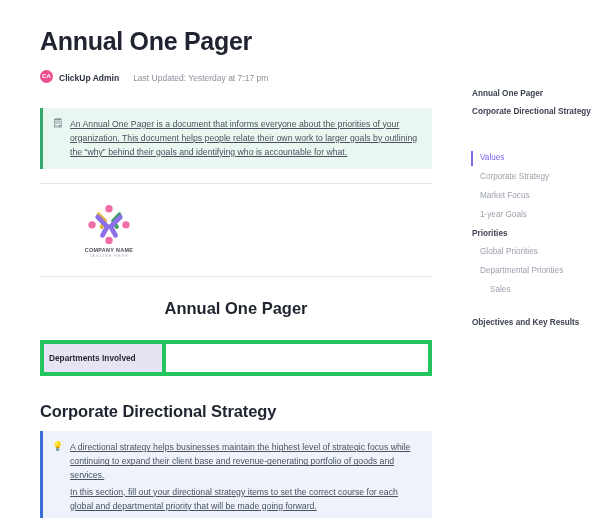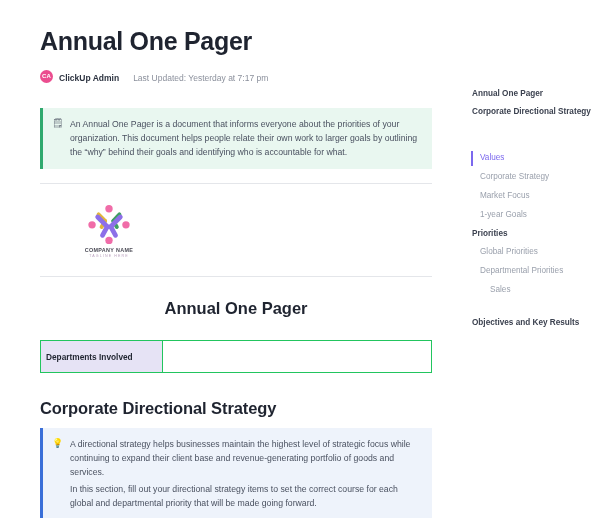--- a/index.html
+++ b/index.html
@@ -85,21 +85,21 @@
     background: #eef3fb;
     border-left: 3px solid #3a6fd8;
   }
   .callout-icon {
     font-size: 9px;
     line-height: 1.5;
     flex: 0 0 auto;
     width: 11px;
   }
   .callout-body { flex: 1 1 auto; }
-  .callout-body p { margin: 0; }
+  .callout-body p { margin: 0; text-decoration: underline; }
   .callout-body p + p { margin-top: 2px; }
 
   
   .divider {
     height: 1px;
     background: #e4e6ea;
     border: 0;
     margin: 14px 0;
   }
 
@@ -166,21 +166,21 @@
   }
 
   
   .tbl {
     width: 100%;
     border-collapse: collapse;
     table-layout: fixed;
     margin-bottom: 26px;
   }
   .tbl td {
-    border: 1px solid #22c55e;
+    border: 4px solid #22c55e;
     height: 32px;
     padding: 1px 5px;
     font-size: 8.3px;
   }
   .tbl td.head {
     width: 122px;
     background: #e6e3f5;
     font-weight: bold;
     color: #1f2430;
   }

